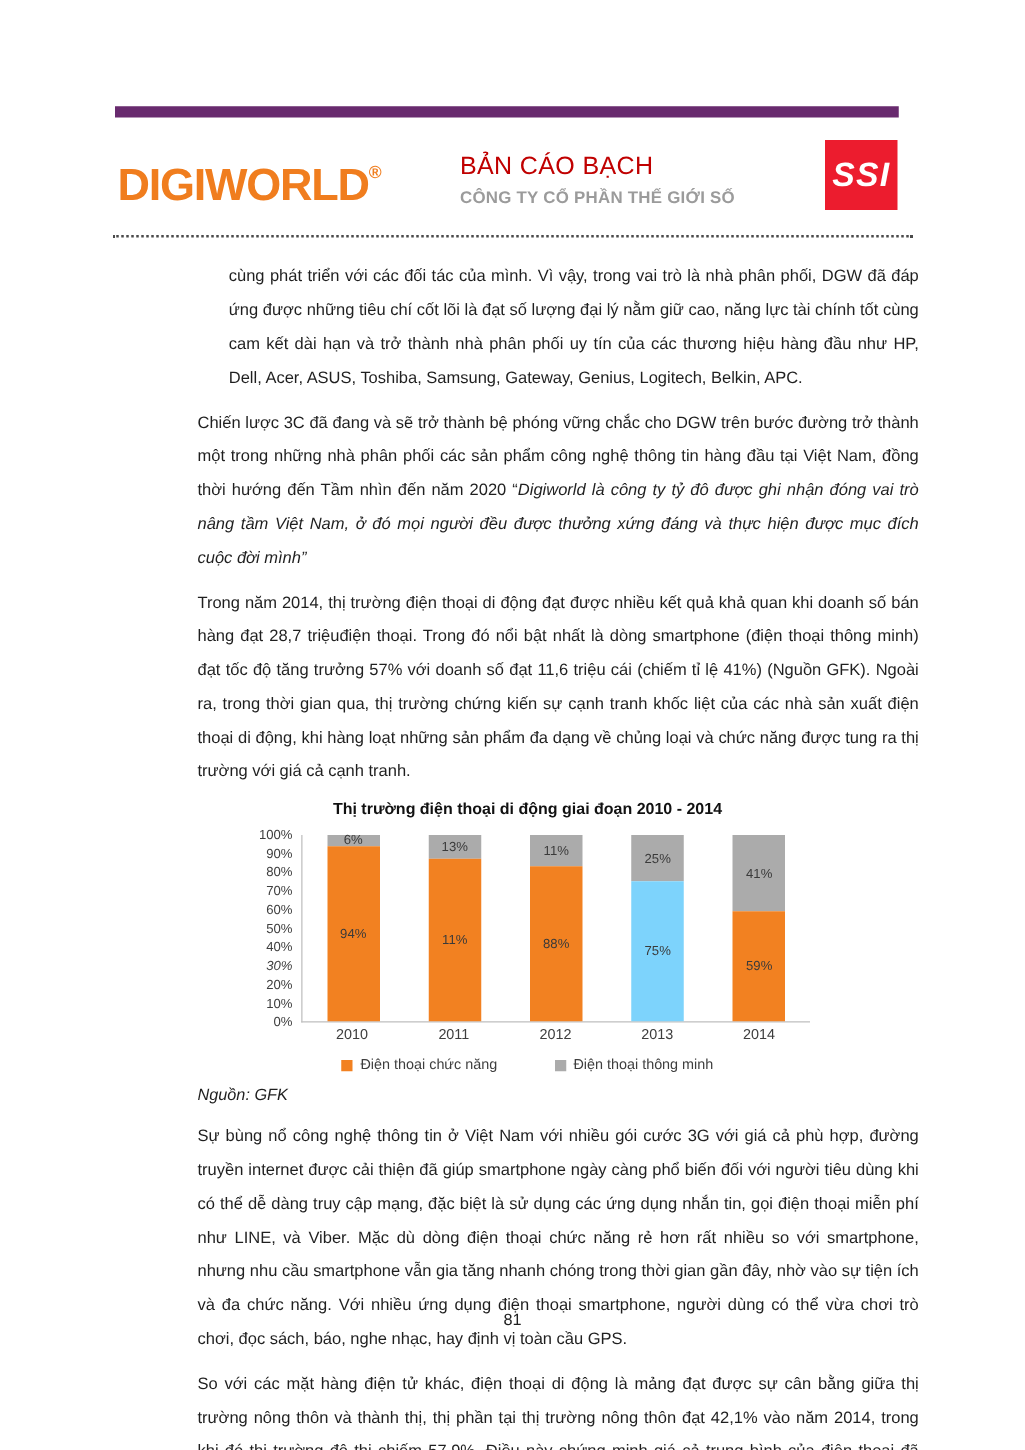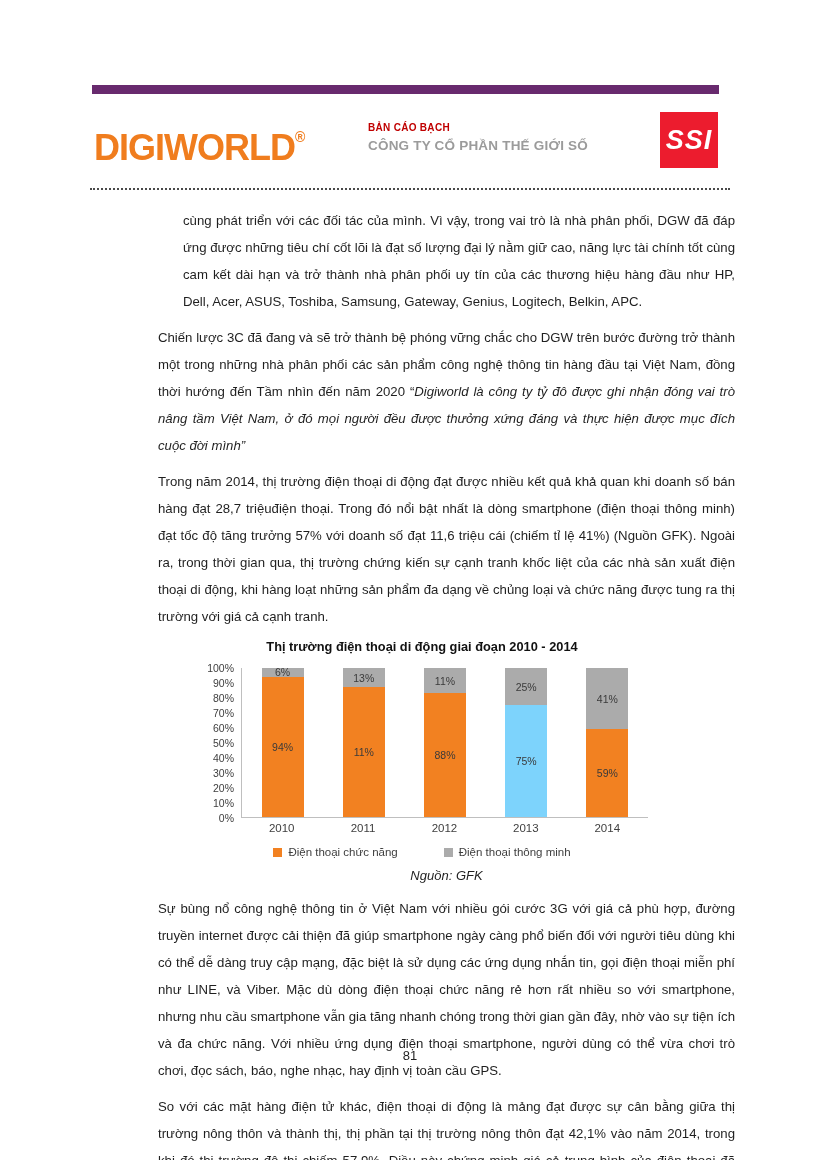--- a/index.html
+++ b/index.html
@@ -8,21 +8,21 @@
     position:relative; width:820px; height:1160px; margin:0 auto;
     background:#ffffff; font-family:"Liberation Sans", sans-serif; color:#222;
     overflow:hidden;
   }
   
   .top-bar { position:absolute; left:92px; top:85px; width:627px; height:9px; background:#682A6E; }
   .logo { position:absolute; left:94px; top:127px; font-size:36px; font-weight:800;
           letter-spacing:-1px; color:#F07D1E; font-family:"Liberation Sans", sans-serif; }
   .logo sup { font-size:14px; font-weight:700; vertical-align:18px; letter-spacing:0; }
   .hdr-center { position:absolute; left:368px; top:122px; }
-  .hdr-title { color:#C00000; font-weight:bold; font-size:10px; letter-spacing:0.3px; }
+  .hdr-title { color:#C00000; font-weight:normal; font-size:20px; letter-spacing:0.3px; }
   .hdr-company { color:#9B9B9B; font-weight:bold; font-size:13.5px; margin-top:5px; letter-spacing:0.2px; }
   .ssi-box { position:absolute; left:660px; top:112px; width:58px; height:56px; background:#EC1C2E;
              display:flex; align-items:center; justify-content:center; }
   .ssi-text { color:#fff; font-weight:800; font-style:italic; font-size:27px;
               font-family:"Liberation Sans", sans-serif; letter-spacing:1px; }
   .dotted-rule { position:absolute; left:90px; top:188px; width:640px; border-top:2px dotted #4a4a4a; }
   
   .content { position:absolute; left:158px; top:207px; width:577px; }
   .para { font-size:13.2px; line-height:27px; text-align:justify; margin-bottom:9px; color:#1f1f1f; }
   .para.indented { padding-left:25px; }
@@ -36,21 +36,21 @@
   .plot { position:relative; flex:1; height:150px; border-left:1px solid #BFBFBF; border-bottom:1px solid #BFBFBF; }
   .bars-row { display:flex; height:100%; justify-content:space-around; align-items:flex-end; }
   .bar { width:42px; height:100%; display:flex; flex-direction:column; }
   .seg { display:flex; align-items:center; justify-content:center;
          font-size:10.5px; color:#3A3A3A; overflow:visible; }
   .x-labels { display:flex; justify-content:space-around; margin-left:45px; margin-top:4px; }
   .x-labels span { width:42px; text-align:center; font-size:11.5px; color:#3E3E3E; }
   .legend { display:flex; justify-content:center; gap:46px; margin-top:12px; }
   .legend-item { display:flex; align-items:center; gap:6px; font-size:11.5px; color:#3E3E3E; }
   .swatch { width:9px; height:9px; display:inline-block; }
-  .chart-source { text-align:center; font-style:italic; font-size:13px; color:#1f1f1f; margin:10px 0 12px 0; }
+  .chart-source { text-align:left; font-style:italic; font-size:13px; color:#1f1f1f; margin:10px 0 12px 0; }
   
   .page-num { position:absolute; left:0; top:1048px; width:100%; text-align:center; font-size:13px; color:#1f1f1f; }
 </style>
 </head>
 <body>
 
 <div class="page">
 
   <div class="top-bar"></div>
 
@@ -78,21 +78,21 @@
       <div class="chart-title">Thị trường điện thoại di động giai đoạn 2010 - 2014</div>
       <div class="chart-area">
         <div class="y-axis">
             <div class="ytick" style="top: 0%;">100%</div>
             <div class="ytick" style="top: 10%;">90%</div>
             <div class="ytick" style="top: 20%;">80%</div>
             <div class="ytick" style="top: 30%;">70%</div>
             <div class="ytick" style="top: 40%;">60%</div>
             <div class="ytick" style="top: 50%;">50%</div>
             <div class="ytick" style="top: 60%;">40%</div>
-            <div class="ytick" style="top: 70%;">30%</div>
+            <div class="ytick" style="top: 70%; font-style: italic;">30%</div>
             <div class="ytick" style="top: 80%;">20%</div>
             <div class="ytick" style="top: 90%;">10%</div>
             <div class="ytick" style="top: 100%;">0%</div>
           </div>
         <div class="plot">
           <div class="bars-row">
               <div class="bar">
                 <div class="seg" style="height: 6%; background: rgb(171, 171, 171);">6%</div>
                 <div class="seg" style="height: 94%; background: rgb(242, 129, 33);">94%</div>
               </div>

